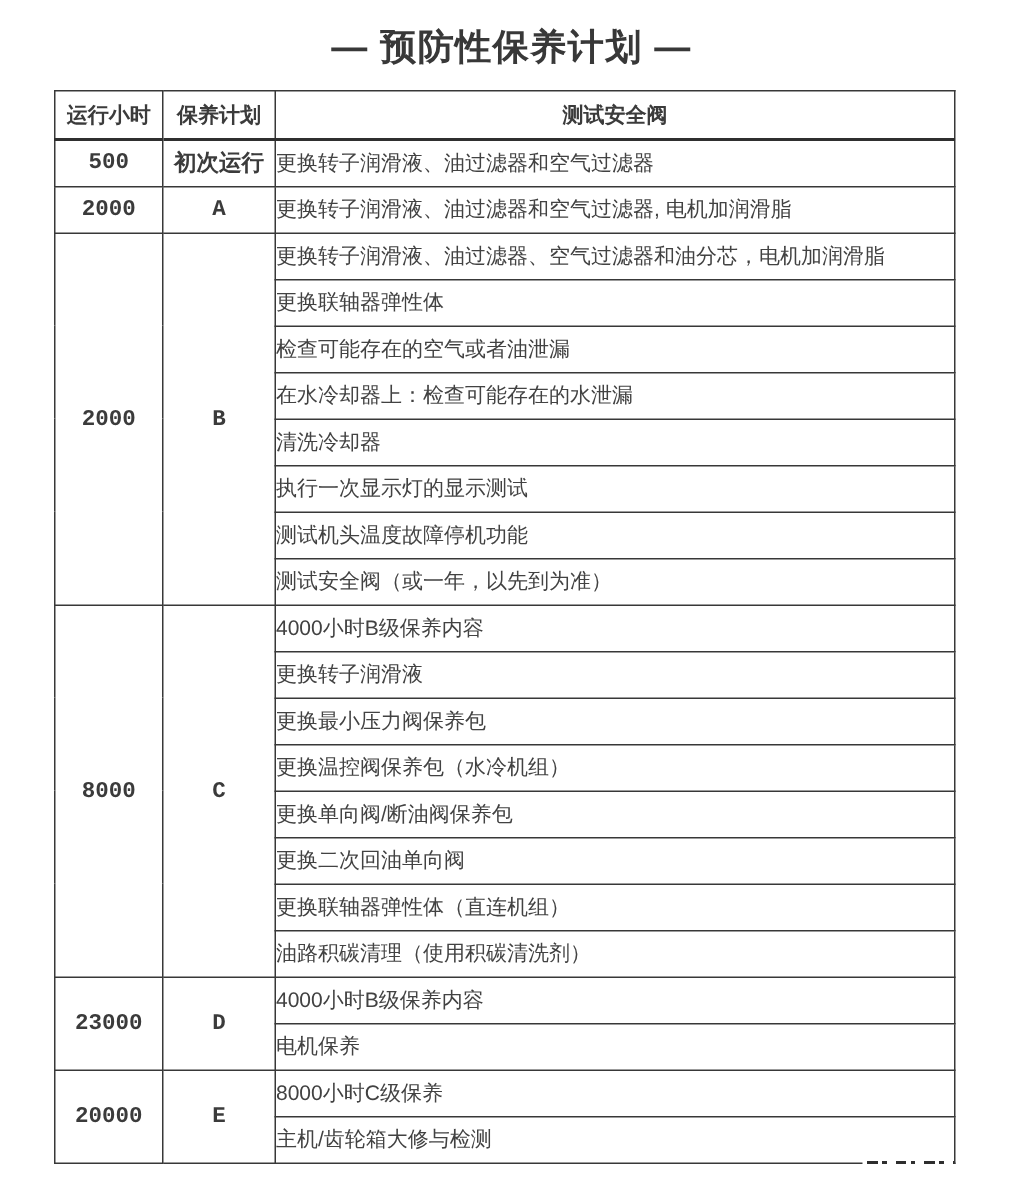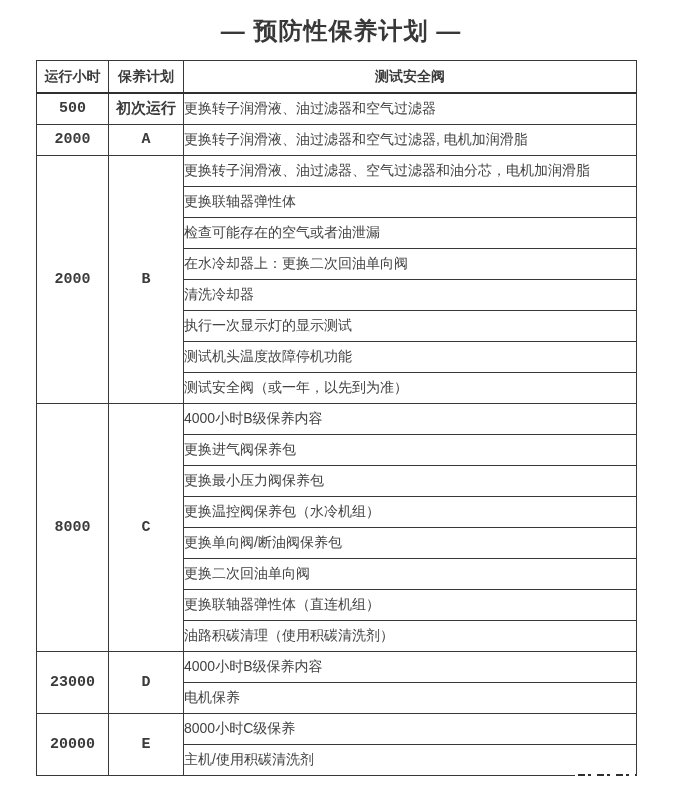--- a/index.html
+++ b/index.html
@@ -118,41 +118,41 @@
           <td class="plan-cell" rowspan="8">B</td>
           <td class="desc-cell">更换转子润滑液、油过滤器、空气过滤器和油分芯，电机加润滑脂</td>
         </tr>
         <tr>
           <td class="desc-cell desc-inner">更换联轴器弹性体</td>
         </tr>
         <tr>
           <td class="desc-cell desc-inner">检查可能存在的空气或者油泄漏</td>
         </tr>
         <tr>
-          <td class="desc-cell desc-inner">在水冷却器上：更换二次回油单向阀</td>
+          <td class="desc-cell desc-inner">在水冷却器上：检查可能存在的水泄漏</td>
         </tr>
         <tr>
           <td class="desc-cell desc-inner">清洗冷却器</td>
         </tr>
         <tr>
           <td class="desc-cell desc-inner">执行一次显示灯的显示测试</td>
         </tr>
         <tr>
           <td class="desc-cell desc-inner">测试机头温度故障停机功能</td>
         </tr>
         <tr>
           <td class="desc-cell desc-inner">测试安全阀（或一年，以先到为准）</td>
         </tr>
         <tr>
           <td class="hours-cell" rowspan="8">8000</td>
           <td class="plan-cell" rowspan="8">C</td>
           <td class="desc-cell">4000小时B级保养内容</td>
         </tr>
         <tr>
-          <td class="desc-cell desc-inner">更换进气阀保养包</td>
+          <td class="desc-cell desc-inner">更换转子润滑液</td>
         </tr>
         <tr>
           <td class="desc-cell desc-inner">更换最小压力阀保养包</td>
         </tr>
         <tr>
           <td class="desc-cell desc-inner">更换温控阀保养包（水冷机组）</td>
         </tr>
         <tr>
           <td class="desc-cell desc-inner">更换单向阀/断油阀保养包</td>
         </tr>
@@ -172,18 +172,18 @@
         </tr>
         <tr>
           <td class="desc-cell desc-inner">电机保养</td>
         </tr>
         <tr>
           <td class="hours-cell" rowspan="2">20000</td>
           <td class="plan-cell" rowspan="2">E</td>
           <td class="desc-cell">8000小时C级保养</td>
         </tr>
         <tr>
-          <td class="desc-cell desc-inner">主机/使用积碳清洗剂</td>
+          <td class="desc-cell desc-inner">主机/齿轮箱大修与检测</td>
         </tr>
       </tbody>
   </table>
   <div class="dash-artifact"></div>
 </div>
 
 </body></html>

